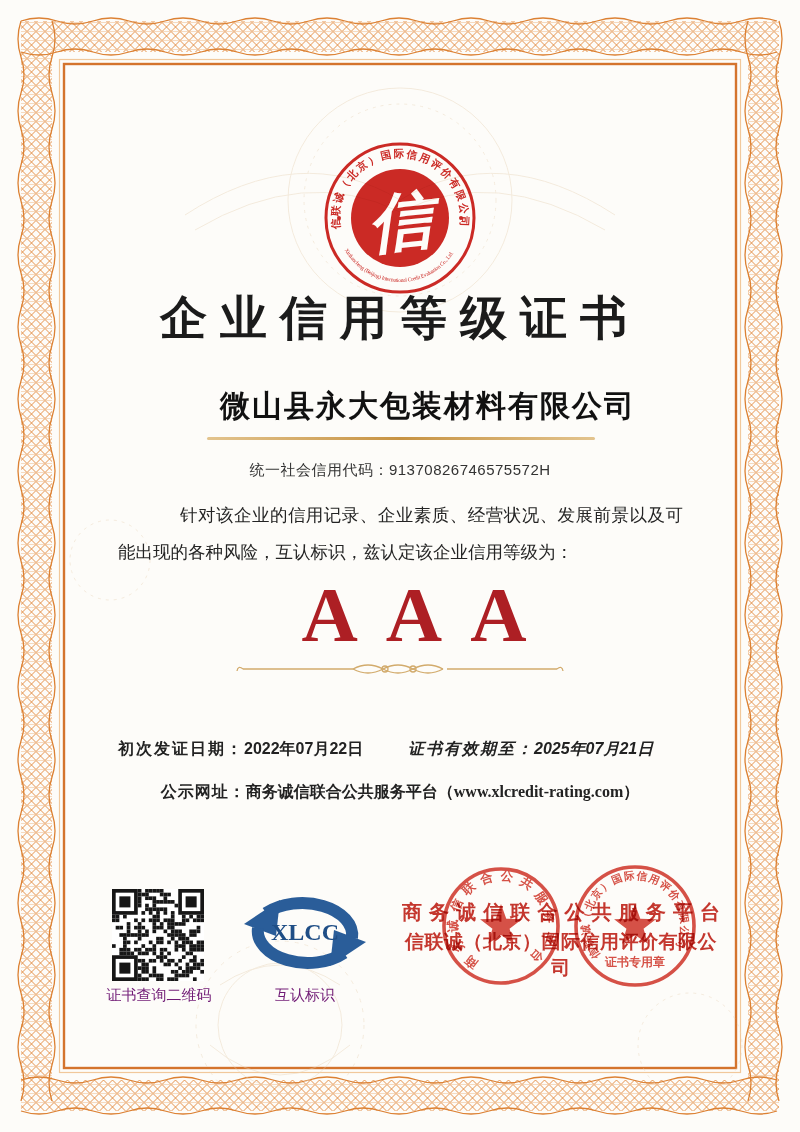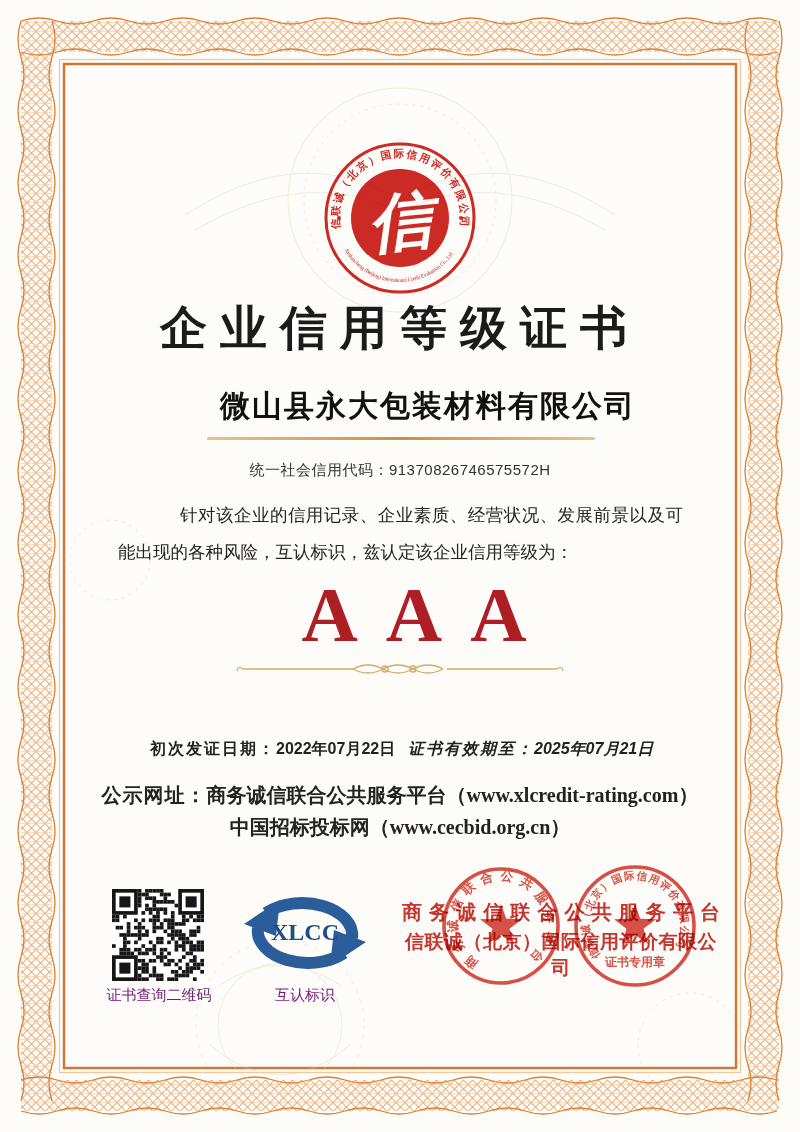--- a/index.html
+++ b/index.html
@@ -1,35 +1,35 @@
 <!DOCTYPE html>
 <html><head>
 <meta charset="utf-8">
 <style>
   html,body{margin:0;padding:0;}
   body{width:800px;height:1132px;background:#fdfcf9;font-family:"Liberation Sans",sans-serif;}
   .page{position:relative;width:800px;height:1132px;overflow:hidden;background:#fdfcf9;}
   .abs{position:absolute;}
   .center{left:0;width:800px;text-align:center;}
   
-  .title{top:297px;font-family:Liberation Sans, sans-serif;font-weight:700;
+  .title{top:287px;font-family:Liberation Sans, sans-serif;font-weight:700;
          font-size:47px;letter-spacing:13px;color:#1b1b1b;}
   .company{top:386px;font-weight:800;font-size:30px;letter-spacing:2px;color:#111;padding-left:28px;}
   .gold-line{top:437px;left:207px;width:388px;height:3px;
              background:linear-gradient(90deg,#e3c48e,#c79343 50%,#e3c48e);border-radius:2px;}
   .code-line{top:461px;font-size:15px;color:#333;letter-spacing:.5px;}
   .paragraph{top:497px;left:118px;width:565px;font-family:"Liberation Serif","DejaVu Serif",serif;
              font-size:17.5px;line-height:37px;color:#242424;text-align:justify;text-indent:62px;}
   .rating{top:570px;font-family:"Liberation Serif","DejaVu Serif",serif;font-weight:700;
           font-size:78px;letter-spacing:28px;padding-left:28px;color:#ad1f24;}
   .certno{top:685px;font-size:20.5px;font-weight:600;color:#1e1e1e;}
   .dates{top:739px;font-size:16px;color:#222;}
   .dates .lbl{font-family:"Liberation Serif","DejaVu Serif",serif;font-weight:600;letter-spacing:2px;}
   .dates .val{font-weight:700;}
-  .info{font-family:"Liberation Serif","DejaVu Serif",serif;font-size:20px;color:#222;}
+  .info{font-family:"Liberation Serif","DejaVu Serif",serif;font-size:16px;color:#222;}
   .info .lbl{font-weight:700;letter-spacing:1px;}
   .info .val{font-weight:700;}
   .info.light .val{font-weight:600;}
   .sig{left:402px;width:318px;color:#c4372e;z-index:2;}
   .sig1{top:899px;font-size:20px;font-weight:600;text-align:justify;text-align-last:justify;}
   .sig2{top:929px;font-size:19px;font-weight:600;letter-spacing:.5px;text-align:center;}
   .foot-label{top:986px;font-size:15px;font-weight:400;color:#701a75;text-align:center;}
   .stamps{z-index:3;mix-blend-mode:multiply;}
   .seal-svg{mix-blend-mode:multiply;}
 </style>
@@ -107,32 +107,29 @@
       <path d="M8,10 H118 M212,10 H322"></path>
       <path d="M118,10 Q133,2 148,10 T178,10 Q193,18 208,10"></path>
       <path d="M118,10 Q133,18 148,10 T178,10 Q193,2 208,10"></path>
       <circle cx="150" cy="10" r="3"></circle>
       <circle cx="178" cy="10" r="3"></circle>
       <path d="M8,10 q-5,-4 -6,2 M322,10 q5,-4 6,2"></path>
     </g>
   </svg>
 
 
-  <div class="abs dates" style="left:118px;top:739px;margin-left:32px;">
+  <div class="abs dates" style="left:118px;top:739px;">
     <span class="lbl">初次发证日期：</span><span class="val">2022年07月22日</span>
   </div>
   <div class="abs dates" style="left:408px;top:739px;font-style:italic;">
     <span class="lbl">证书有效期至：</span><span class="val">2025年07月21日</span>
   </div>
 
   <div class="abs center info" style="top:782px;">
     <span class="lbl">公示网址：</span><span class="val">商务诚信联合公共服务平台（www.xlcredit-rating.com）</span>
-  </div>
-  <div class="abs center info" style="top:814px;">
-    <span class="val">中国招标投标网（www.cecbid.org.cn）</span>
   </div>
 
   <svg class="abs" id="qr-svg" width="92" height="92" viewBox="0 0 25 25" style="left:112px;top:889px;">
       <rect width="25" height="25" fill="#ffffff"></rect>
       <rect x="7" y="0" width="1" height="1" fill="#161616"></rect>
       <rect x="9" y="0" width="1" height="1" fill="#161616"></rect>
       <rect x="10" y="0" width="1" height="1" fill="#161616"></rect>
       <rect x="11" y="0" width="1" height="1" fill="#161616"></rect>
       <rect x="12" y="0" width="1" height="1" fill="#161616"></rect>
       <rect x="13" y="0" width="1" height="1" fill="#161616"></rect>

